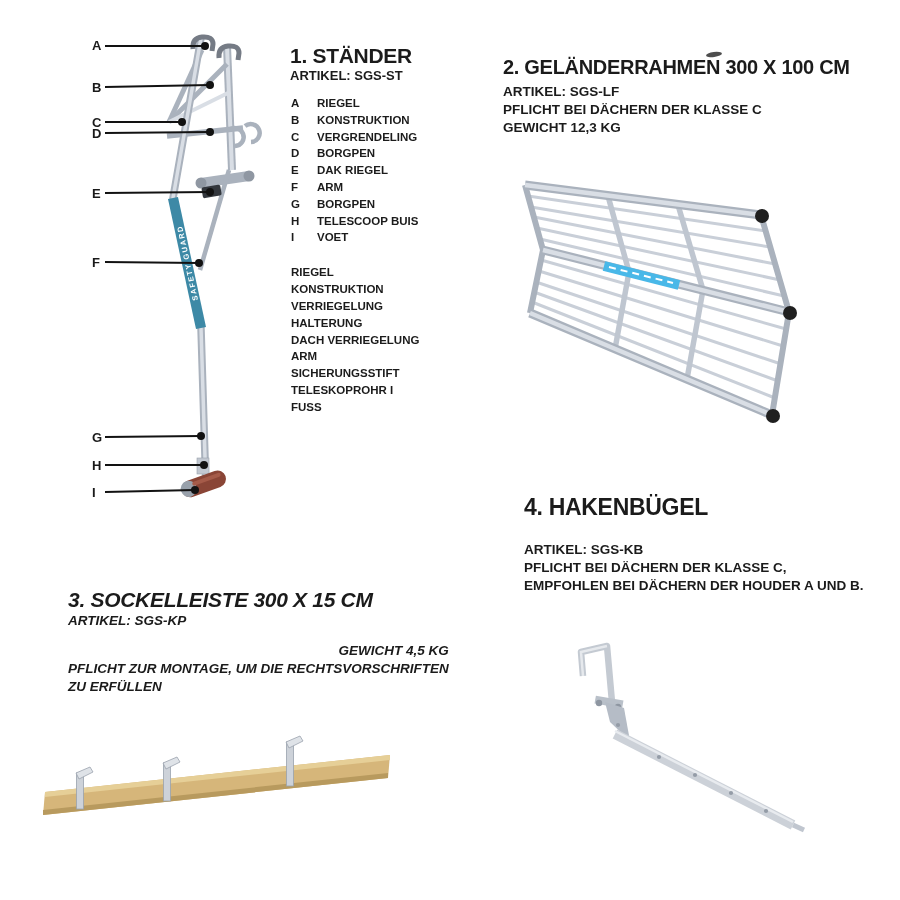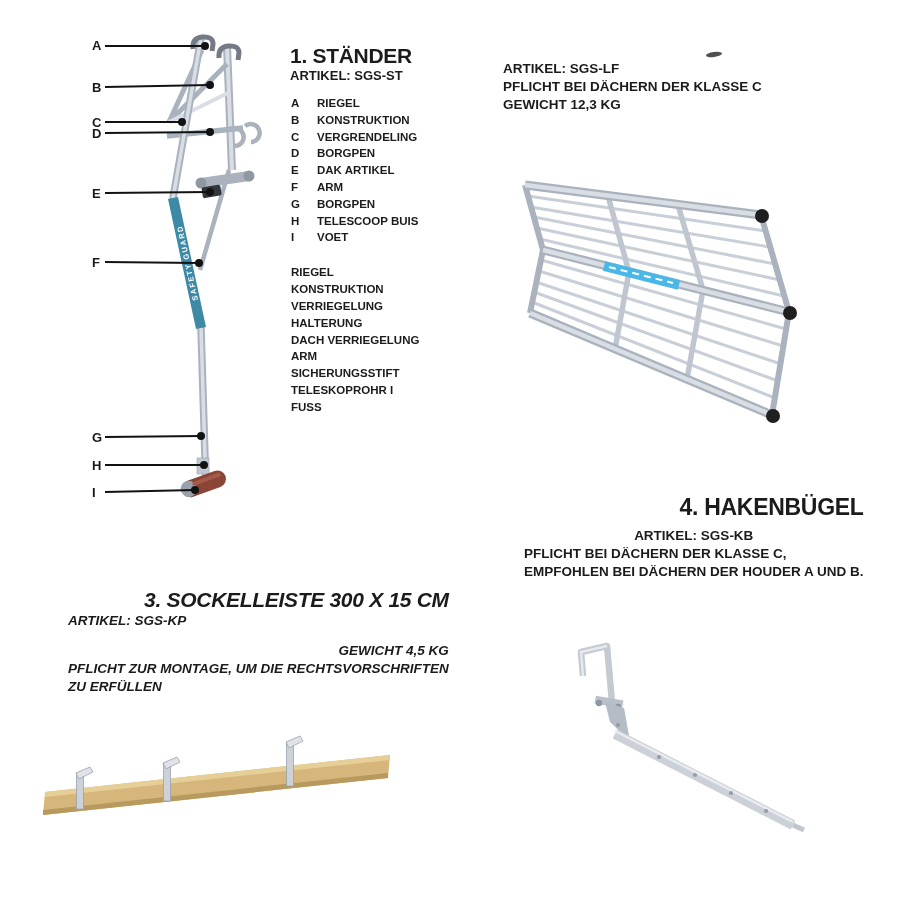--- a/index.html
+++ b/index.html
@@ -1,21 +1,21 @@
 <!DOCTYPE html>
 <html style="--text: #1b1b1b; --metal_light: #d9dee5; --metal_mid: #aab2bd; --metal_dark: #8f97a2; --sticker_teal: #3d89a6; --sticker_cyan: #49b8e8; --wood: #d6b67a; --wood_light: #e6cf97; --wood_dark: #b89a5e; --foot_brown: #8a4536; --cap_black: #1f1f1f;"><head>
 <meta charset="utf-8">
 <style>
   html,body{margin:0;padding:0;background:#ffffff;}
   #page{
     position:relative;width:900px;height:900px;background:#fff;overflow:hidden;
     font-family:"Liberation Sans", sans-serif;color:#1b1b1b;
   }
   .abs{position:absolute;}
-  .sec-title{font-weight:bold;letter-spacing:-0.3px;white-space:nowrap;text-align:right;}
+  .sec-title{font-weight:bold;letter-spacing:-0.3px;white-space:nowrap;}
   .t21{font-size:21px;} .t20{font-size:20px;} .t23{font-size:23px;}
   .sub{font-weight:bold;font-size:13.5px;line-height:18px;white-space:nowrap;}
   .partlist{font-weight:bold;font-size:11.5px;line-height:16.8px;}
   .part-row{display:flex;}
   .part-key{width:26px;flex:0 0 26px;}
   .delist div{height:16.9px;}
   .smudge{background:#2f2f2f;border-radius:50%;transform:rotate(-7deg);opacity:.85;}
   svg text.callout{font-family:"Liberation Sans",sans-serif;font-weight:bold;font-size:13px;fill:#1a1a1a;}
   svg text.sticker-txt{font-family:"Liberation Sans",sans-serif;font-weight:bold;fill:#ffffff;}
   .leader{stroke:#121212;stroke-width:2;}
@@ -43,21 +43,21 @@
     <div class="part-row">
         <span class="part-key">C</span>
         <span>VERGRENDELING</span>
       </div>
     <div class="part-row">
         <span class="part-key">D</span>
         <span>BORGPEN</span>
       </div>
     <div class="part-row">
         <span class="part-key">E</span>
-        <span>DAK ARTIKEL</span>
+        <span>DAK RIEGEL</span>
       </div>
     <div class="part-row">
         <span class="part-key">F</span>
         <span>ARM</span>
       </div>
     <div class="part-row">
         <span class="part-key">G</span>
         <span>BORGPEN</span>
       </div>
     <div class="part-row">
@@ -145,20 +145,21 @@
     <text class="callout" x="37" y="107">C</text>
     <text class="callout" x="37" y="118">D</text>
     <text class="callout" x="37" y="178">E</text>
     <text class="callout" x="37" y="247">F</text>
     <text class="callout" x="37" y="422">G</text>
     <text class="callout" x="37" y="450">H</text>
     <text class="callout" x="37" y="477">I</text>
   </svg>
 
   <div class="abs" style="left:503px;top:56px;">
+    <div class="sec-title t20">2. GELÄNDERRAHMEN 300 X 100 CM</div>
     <div class="sub" style="margin-top:4px;">ARTIKEL: SGS-LF</div>
     <div class="sub">PFLICHT BEI DÄCHERN DER KLASSE C</div>
     <div class="sub">GEWICHT 12,3 KG</div>
   </div>
 
   <div class="abs smudge" style="left:706px;top:52px;width:16px;height:5px;"></div>
 
   <svg class="abs" style="left:503px;top:172px;" width="390" height="290" viewBox="0 0 390 290">
 
     <g stroke="#c9cfd8" stroke-width="3">
@@ -223,21 +224,21 @@
       <polygon points="138,51 152,45 155,50 141,57" fill="#dfe3e8" stroke="#9aa2ad" stroke-width="0.8"></polygon>
     </g>
     <g>
       <rect x="261.5" y="30" width="7" height="44" fill="#cdd2d9" stroke="#9aa2ad" stroke-width="0.8"></rect>
       <polygon points="261,30 275,24 278,29 264,36" fill="#dfe3e8" stroke="#9aa2ad" stroke-width="0.8"></polygon>
     </g>
   </svg>
 
   <div class="abs" style="left:524px;top:494px;">
     <div class="sec-title t23">4. HAKENBÜGEL</div>
-    <div class="sub" style="margin-top:6px;text-align:center;">ARTIKEL: SGS-KB</div>
+    <div class="sub" style="margin-top:20px;">ARTIKEL: SGS-KB</div>
     <div class="sub">PFLICHT BEI DÄCHERN DER KLASSE C,</div>
     <div class="sub">EMPFOHLEN BEI DÄCHERN DER HOUDER A UND B.</div>
   </div>
 
   <svg class="abs" style="left:545px;top:622px;" width="340" height="250" viewBox="0 0 340 250">
 
     <polyline points="38,54 36,30 62,24 67,80" stroke="#c4cad2" stroke-width="6.5" fill="none" stroke-linejoin="round"></polyline>
     <polyline points="38,54 36,30 62,24" stroke="#e6e9ed" stroke-width="2.5" fill="none"></polyline>
 
     <rect x="50" y="76" width="28" height="8" fill="#b9c0c9" transform="rotate(10 64 80)"></rect>

